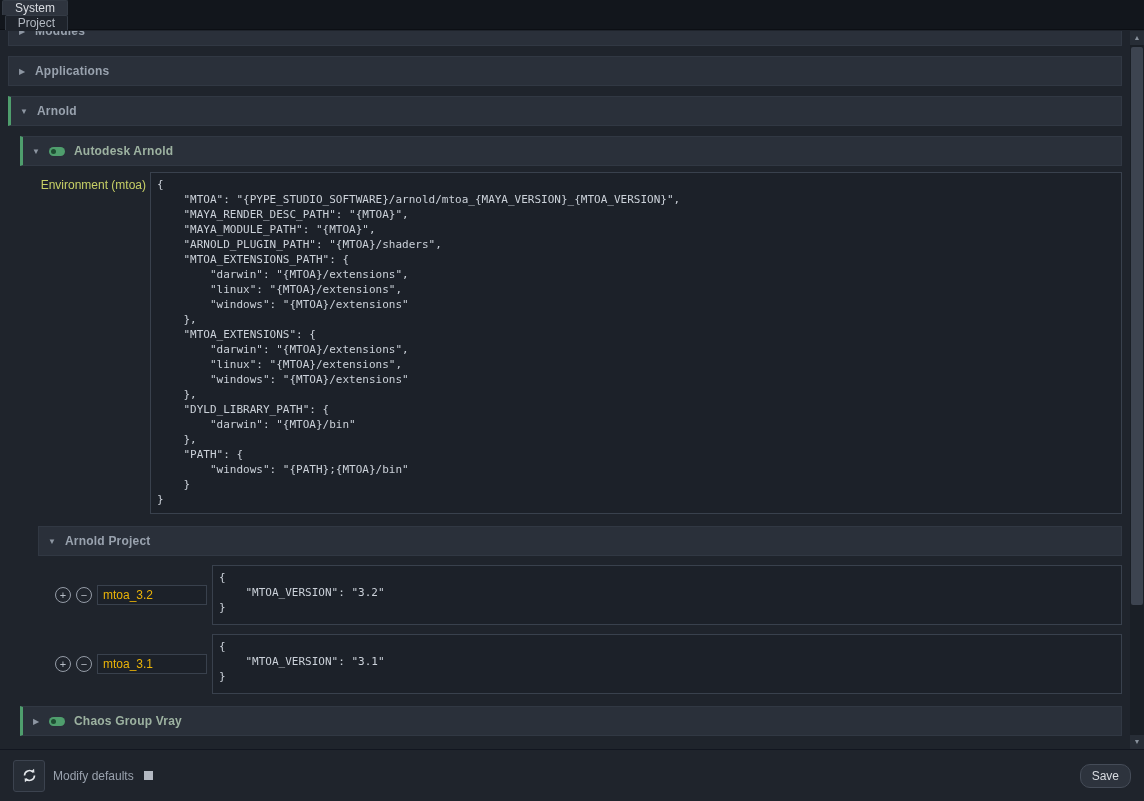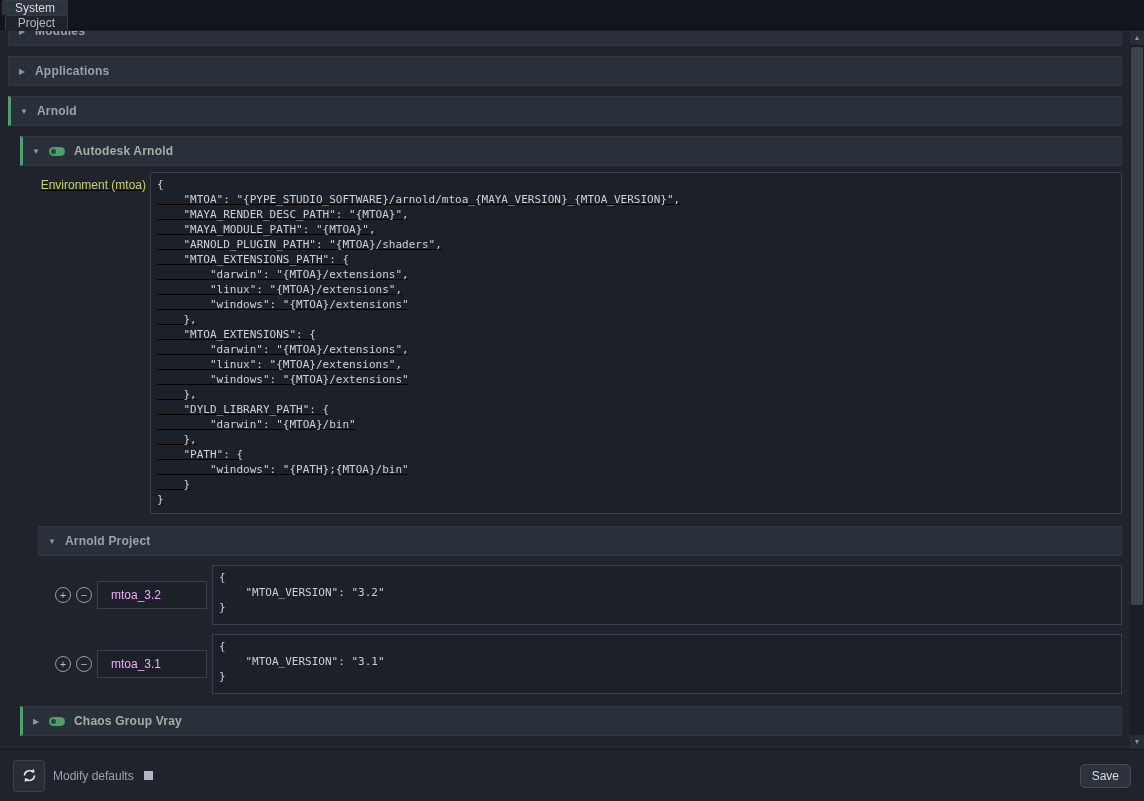--- a/index.html
+++ b/index.html
@@ -51,21 +51,21 @@
     content: ""; position: absolute; left: 2px; top: 2px; width: 5px; height: 5px;
     border-radius: 50%; background: #1e4d32;
   }
 
   
   .sub-arnold { margin-left: 12px; margin-top: 10px; }
   .sub-vray   { margin-left: 12px; margin-top: 12px; }
   .sub-versions { margin-left: 18px; margin-top: 12px; }
 
   
-  .env-row { display: flex; margin-top: 6px; text-decoration: underline; }
+  .env-row { display: flex; margin-top: 6px; }
   .env-label {
     width: 130px; flex: none; text-align: right; padding: 6px 4px 0 0;
     font-size: 12px; color: var(--modified, #c7d066);
   }
   textarea.code {
     flex: 1; background: #1c2129; border: 1px solid #39414d; color: #cbd1d9;
     font-family: "DejaVu Sans Mono", monospace; font-size: 11px; line-height: 15px;
     padding: 4px 6px; resize: none; outline: none; white-space: pre; overflow: hidden;
   }
   textarea.code.big { height: 342px; }
@@ -73,23 +73,23 @@
 
   
   .ver-row { display: flex; align-items: center; margin-top: 9px; margin-left: 17px; }
   .circle-btn {
     width: 16px; height: 16px; flex: none; border-radius: 50%;
     border: 1px solid #959ca7; background: transparent; color: #b9bfc8;
     font-size: 11px; line-height: 13px; text-align: center; padding: 0;
     margin-right: 5px; cursor: pointer; font-family: "Liberation Sans", sans-serif;
   }
   .key-input {
-    width: 110px; height: 28px; flex: none; background: #1c2129;
-    border: 1px solid #39414d; color: #f0abfc; font-size: 12px;
-    padding: 2px 13px; margin-right: 5px; outline: none;
+    width: 110px; height: 20px; flex: none; background: #1c2129;
+    border: 1px solid #39414d; color: #eab308; font-size: 12px;
+    padding: 2px 5px; margin-right: 5px; outline: none;
     font-family: "Liberation Sans", sans-serif;
   }
 
   
   .scrollbar {
     position: absolute; top: 31px; right: 0; width: 14px; height: 718px;
     background: #1a1f26; display: flex; flex-direction: column; z-index: 4;
   }
   .sb-btn {
     height: 14px; flex: none; background: #272d36; color: #88919c;
@@ -109,21 +109,21 @@
   }
   .refresh-btn {
     width: 32px; height: 32px; background: #272d36; border: 1px solid #3c434f;
     border-radius: 3px; cursor: pointer; display: flex; align-items: center; justify-content: center;
   }
   .modify-label { margin-left: 8px; font-size: 12px; color: #9aa2ae; }
   .modify-square { width: 9px; height: 9px; background: #b3b9c2; margin-left: 10px; cursor: pointer; }
   .spacer { flex: 1; }
   .save-btn {
     padding: 4px 11px; background: #2d333d; border: 1px solid #454c58;
-    border-radius: 5px; color: #d8dbe0; font-size: 12px; cursor: pointer;
+    border-radius: 10px; color: #d8dbe0; font-size: 12px; cursor: pointer;
     font-family: "Liberation Sans", sans-serif;
   }
 </style>
 </head>
 <body>
 
 <div class="app">
 
   <div class="tabstrip">
     <div class="tabs">

